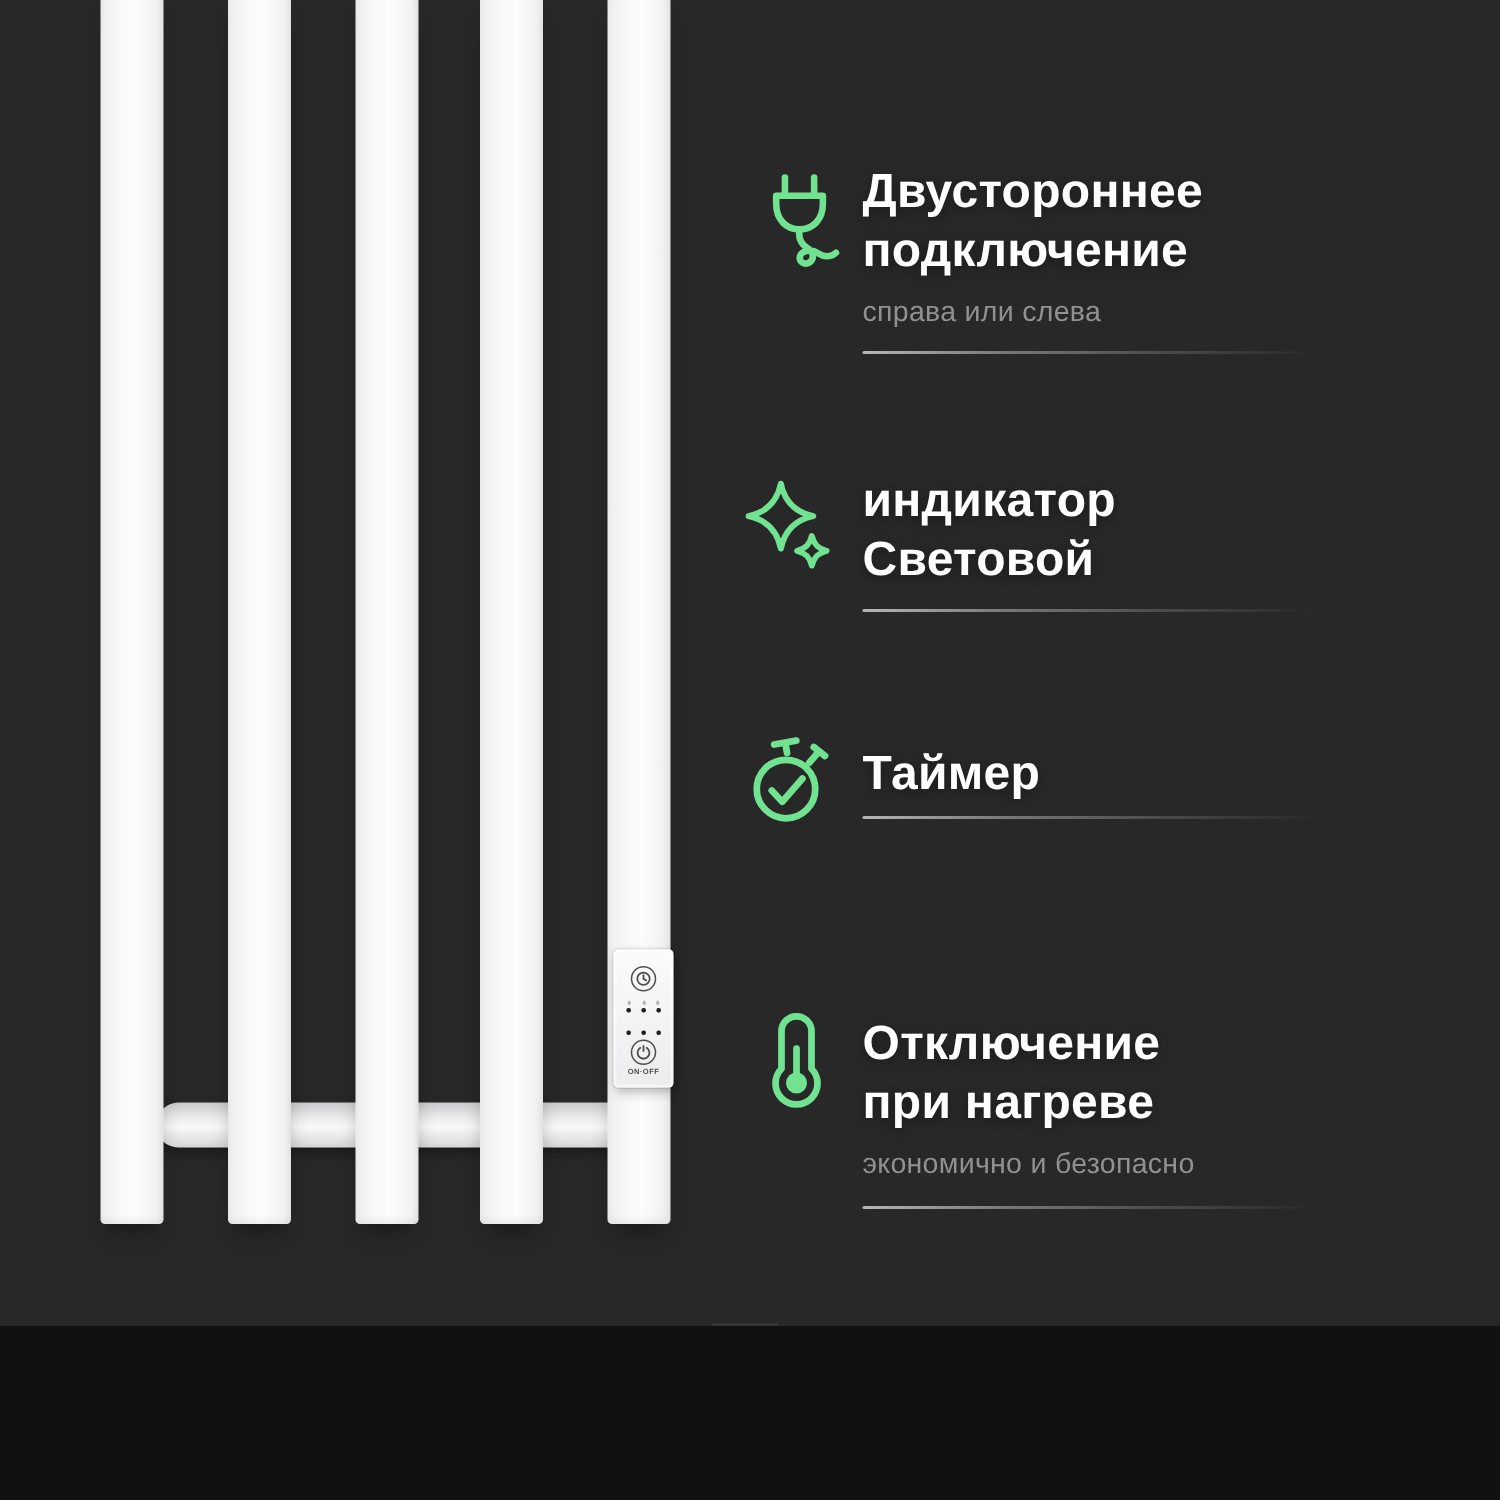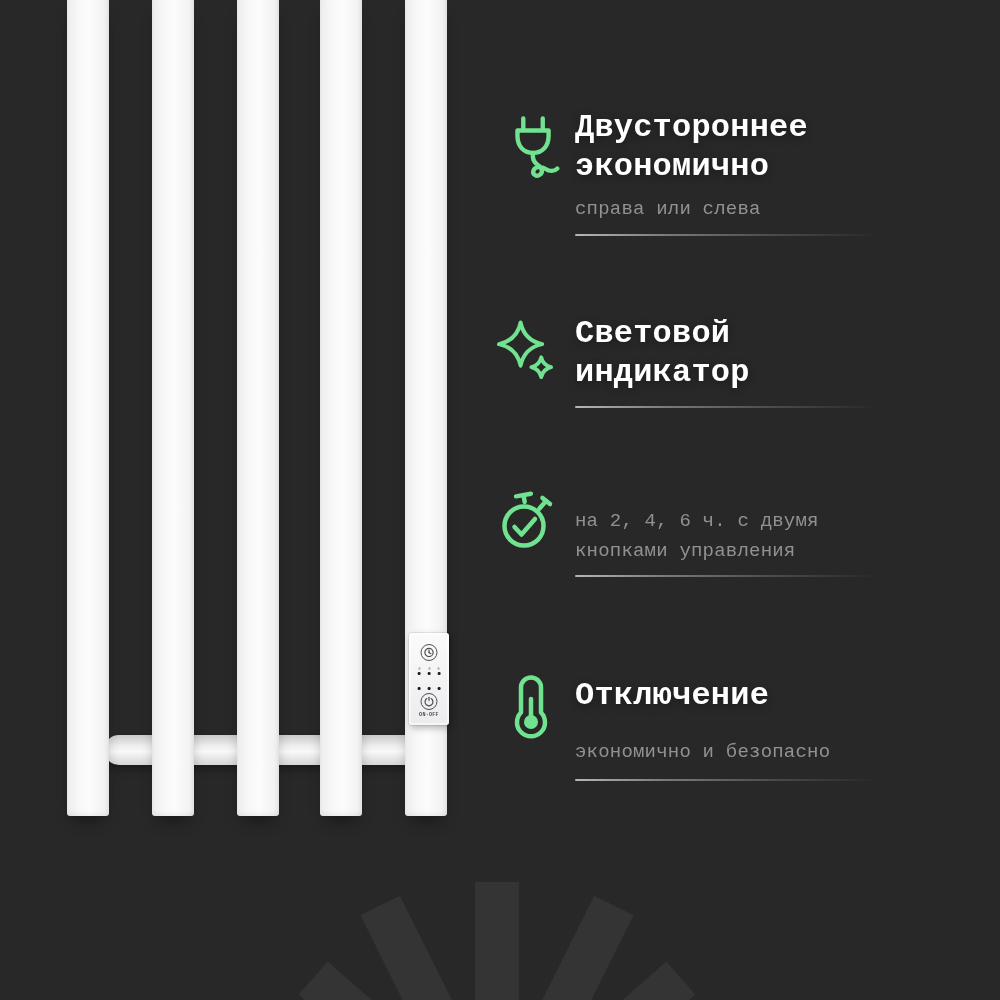--- a/index.html
+++ b/index.html
@@ -1,19 +1,19 @@
 <!DOCTYPE html>
 <html style="--bg: #282828; --accent: #71e390; --title: #ffffff; --subtitle: #909193; --watermark: #343434; --rail: #f6f6f7;"><head>
 <meta charset="utf-8">
 <style>
   html,body{margin:0;padding:0;background:#111;}
   .stage{
-    position:relative;width:1000px;height:1000px;overflow:hidden;
+    position:relative;width:1000px;height:884px;overflow:hidden;
     background:var(--bg,#282828);
-    font-family:Liberation Mono, monospace;
+    font-family:Liberation Sans, sans-serif;
   }
   
   .watermark{position:absolute;inset:0;z-index:0;pointer-events:none;}
   .ray{
     position:absolute;left:475px;width:44px;background:var(--watermark,#343434);
   }
   .ray-1{height:245px;top:895px;transform-origin:50% 245px;transform:rotate(-48.6deg);}
   .ray-2{height:262px;top:878px;transform-origin:50% 262px;transform:rotate(-26.5deg);}
   .ray-3{height:258px;top:882px;transform-origin:50% 258px;}
   .ray-4{height:262px;top:878px;transform-origin:50% 262px;transform:rotate(26.5deg);}
@@ -70,21 +70,21 @@
   .f-title{
     font-size:32px;line-height:39px;font-weight:700;color:var(--title,#fff);
     letter-spacing:.2px;text-shadow:0 2px 8px rgba(0,0,0,.35);
   }
   .f-sub{
     font-size:19px;line-height:30px;font-weight:400;color:var(--subtitle,#909193);
     letter-spacing:.2px;
   }
   .f1 .f-sub{margin-top:8px;}
   .f3 .f-sub{margin-top:10px;}
-  .f4 .f-sub{margin-top:22px;}
+  .f4 .f-sub{margin-top:8px;}
   .divider{
     height:2px;width:303px;border-radius:1px;
     background:linear-gradient(90deg,
       rgba(190,190,192,.95) 0%, rgba(150,150,152,.75) 30%,
       rgba(120,120,122,.45) 65%, rgba(110,110,112,0) 100%);
   }
   .f1 .divider{margin-top:10px;}
   .f2 .divider{margin-top:14px;}
   .f3 .divider{margin-top:9px;}
   .f4 .divider{margin-top:12px;}
@@ -153,75 +153,75 @@
       <svg width="56" height="72" viewBox="0 0 56 74" fill="none" stroke="currentColor" stroke-width="4.5" stroke-linecap="round" stroke-linejoin="round">
         <path d="M17,4.5 V16"></path>
         <path d="M37,4.5 V16"></path>
         <path d="M11,17 H43 V22.5 C43,33.5 36,40 27,40 C18,40 11,33.5 11,22.5 Z"></path>
         <path d="M27,40 C26,46 28,50 32,52.5 C36.5,55 37.5,60 34,62.5 C30.5,65 26,62 27.5,58 C29,54 35.5,53.5 40,56.5 C44,59.2 49,59 52,56"></path>
       </svg>
     </div>
     <div class="f-text">
       <div class="f-title">
         <div>Двустороннее</div>
-        <div>экономично</div>
+        <div>подключение</div>
       </div>
       <div class="f-sub">справа или слева</div>
       <div class="divider"></div>
     </div>
   </section>
 
   <section class="feature f2">
     <div class="f-icon">
       <svg width="57" height="61" viewBox="0 0 58 62" fill="none" stroke="currentColor" stroke-width="4" stroke-linejoin="round">
         <path d="M24,3.5 C26.5,15.5 34,23 46,25.5 C34,28 26.5,35.5 24,47.5 C21.5,35.5 14,28 2,25.5 C14,23 21.5,15.5 24,3.5 Z"></path>
         <path d="M45,39 C46.4,44.8 49.2,47.6 55,49 C49.2,50.4 46.4,53.2 45,59 C43.6,53.2 40.8,50.4 35,49 C40.8,47.6 43.6,44.8 45,39 Z"></path>
       </svg>
     </div>
     <div class="f-text">
       <div class="f-title">
+        <div>индикатор</div>
         <div>Световой</div>
-        <div>индикатор</div>
       </div>
       <div class="divider"></div>
     </div>
   </section>
 
   <section class="feature f3">
     <div class="f-icon">
       <svg width="56" height="60" viewBox="0 0 56 60" fill="none" stroke="currentColor" stroke-width="4.5" stroke-linecap="round" stroke-linejoin="round">
         <g transform="rotate(-10 26 9)">
           <path d="M18.5,6 H33.5"></path>
             <path d="M26,6.5 V13"></path>
         </g>
         <path d="M41.5,19.5 L48,12"></path>
         <path d="M44.5,9 L52,15"></path>
         <circle cx="26" cy="37" r="19.5"></circle>
         <path d="M16.5,38 L23.5,45.5 L37,30"></path>
       </svg>
     </div>
     <div class="f-text">
-      <div class="f-sub">
-        <div>на 2, 4, 6 ч. с двумя</div>
-        <div>кнопками управления</div>
+      <div class="f-title">
+        <div>Таймер</div>
       </div>
       <div class="divider"></div>
     </div>
   </section>
 
   <section class="feature f4">
     <div class="f-icon">
       <svg width="38" height="66" viewBox="0 0 38 66" fill="none" stroke="currentColor" stroke-width="4.5" stroke-linecap="round" stroke-linejoin="round">
         <path d="M9,13.5 A10,10 0 0 1 29,13.5 V38.5 A14,14 0 1 1 9,38.5 Z"></path>
         <path d="M19,25 V45"></path>
         <circle cx="19" cy="48" r="7" fill="currentColor" stroke="none"></circle>
       </svg>
     </div>
     <div class="f-text">
       <div class="f-title">
         <div>Отключение</div>
+        <div>при нагреве</div>
       </div>
       <div class="f-sub">экономично и безопасно</div>
       <div class="divider"></div>
     </div>
   </section>
 
 </div>
 
 </body></html>

